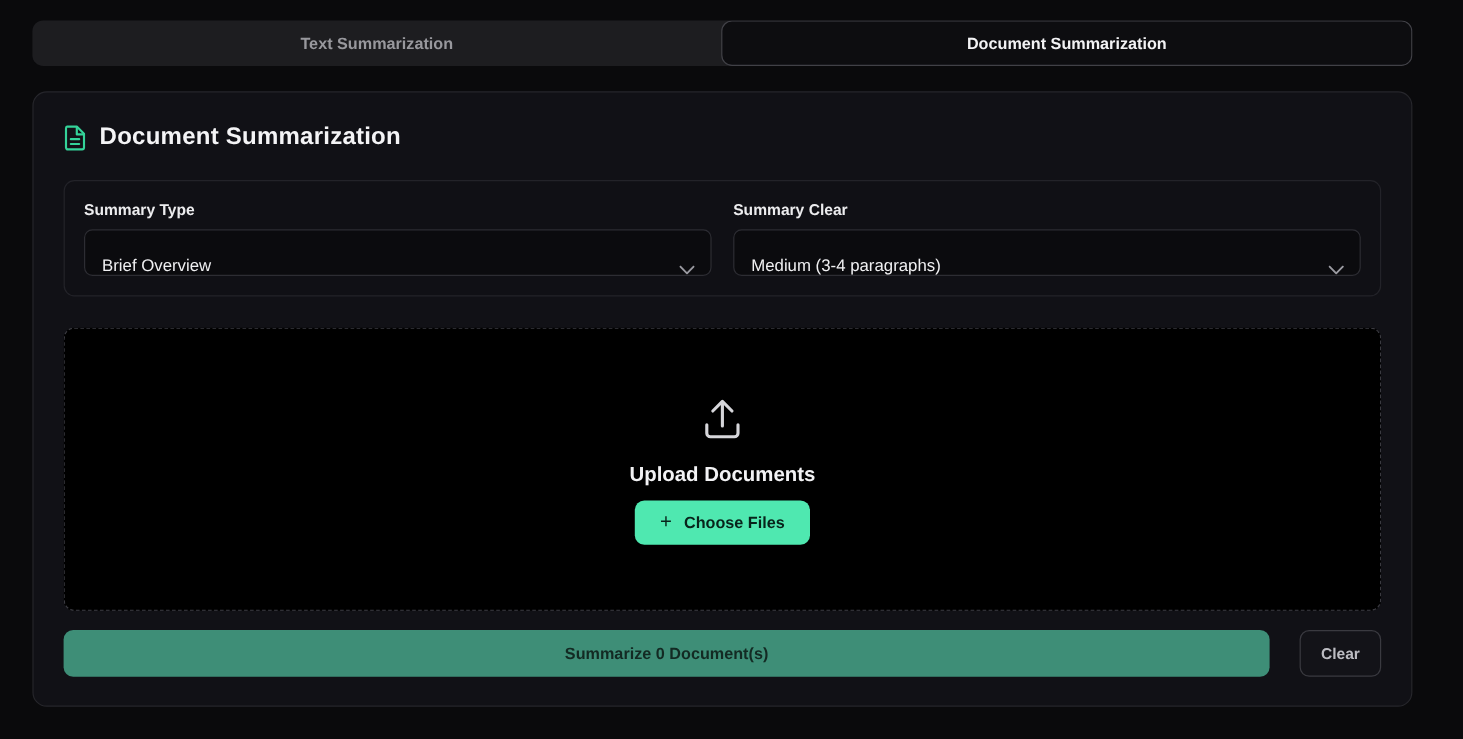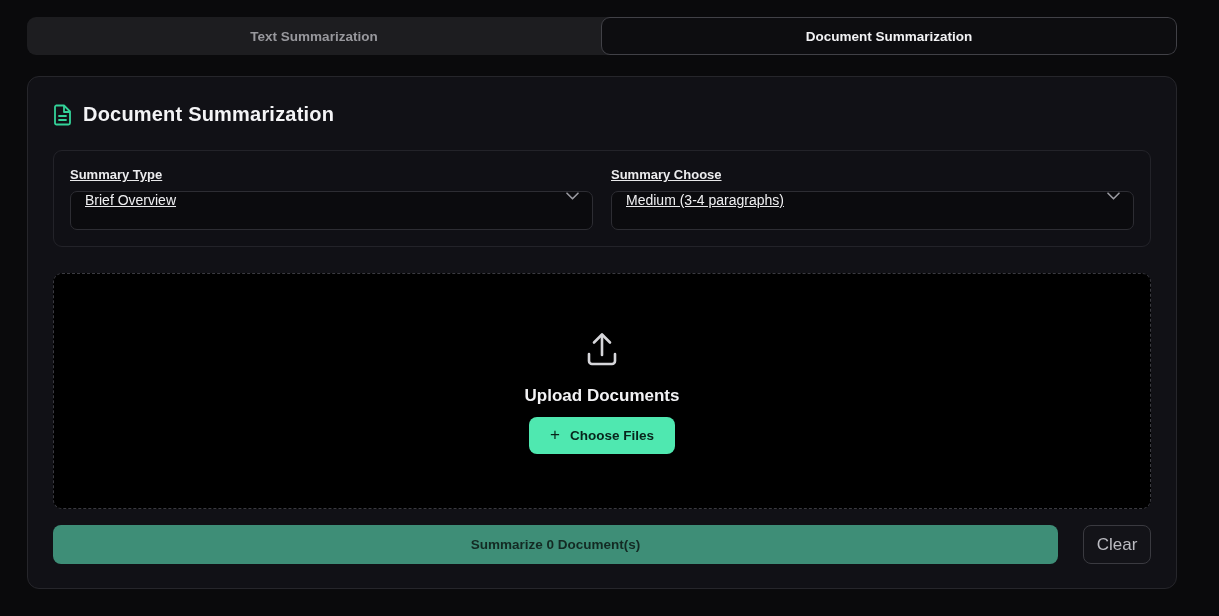--- a/index.html
+++ b/index.html
@@ -64,31 +64,31 @@
 
   
   .form-panel{
     display:flex;gap:18px;
     border:1px solid #232329;
     border-radius:9px;
     padding:16px;
     margin-bottom:26px;
     background:#101015;
   }
-  .field{flex:1;display:flex;flex-direction:column;text-decoration:underline;}
+  .field{flex:1;display:flex;flex-direction:column;}
   .field-label{
     font-size:13px;font-weight:700;color:#ececee;
     margin-bottom:9px;
   }
   .select{
     height:39px;
     background:#0b0b0e;
     border:1px solid #2d2d33;
     border-radius:7px;
-    display:flex;align-items:flex-start;justify-content:space-between;
+    display:flex;align-items:flex-end;justify-content:space-between;
     padding:0 13px 0 14px;
     cursor:pointer;
   }
   .select-value{font-size:14px;color:#f0f0f2;}
   .chevron{display:inline-flex;align-items:center;}
 
   
   .upload-area{
     height:236px;
     border:1.5px dashed #3a3a40;
@@ -125,21 +125,21 @@
     font-size:13.5px;font-weight:600;
     cursor:pointer;
   }
   .clear-btn{
     width:68px;height:39px;
     background:#131318;
     border:1px solid #3a3a40;
     border-radius:8px;
     color:#bcbcc2;
     font-family:inherit;
-    font-size:17px;font-weight:400;
+    font-size:13px;font-weight:700;
     cursor:pointer;
   }
 </style>
 </head>
 <body>
 
 <div class="page">
 
   <div class="tabbar">
     <button class="tab">Text Summarization</button>
@@ -165,21 +165,21 @@
         <div class="select">
           <span class="select-value">Brief Overview</span>
           <span class="chevron">
             <svg width="13" height="8" viewBox="0 0 13 8" fill="none">
               <path d="M1 1.2 6.5 6.8 12 1.2" stroke="#9a9aa1" stroke-width="1.6" stroke-linecap="round" stroke-linejoin="round"></path>
             </svg>
           </span>
         </div>
       </div>
       <div class="field">
-        <label class="field-label">Summary Choose</label>
+        <label class="field-label">Summary Clear</label>
         <div class="select">
           <span class="select-value">Medium (3-4 paragraphs)</span>
           <span class="chevron">
             <svg width="13" height="8" viewBox="0 0 13 8" fill="none">
               <path d="M1 1.2 6.5 6.8 12 1.2" stroke="#9a9aa1" stroke-width="1.6" stroke-linecap="round" stroke-linejoin="round"></path>
             </svg>
           </span>
         </div>
       </div>
     </div>

